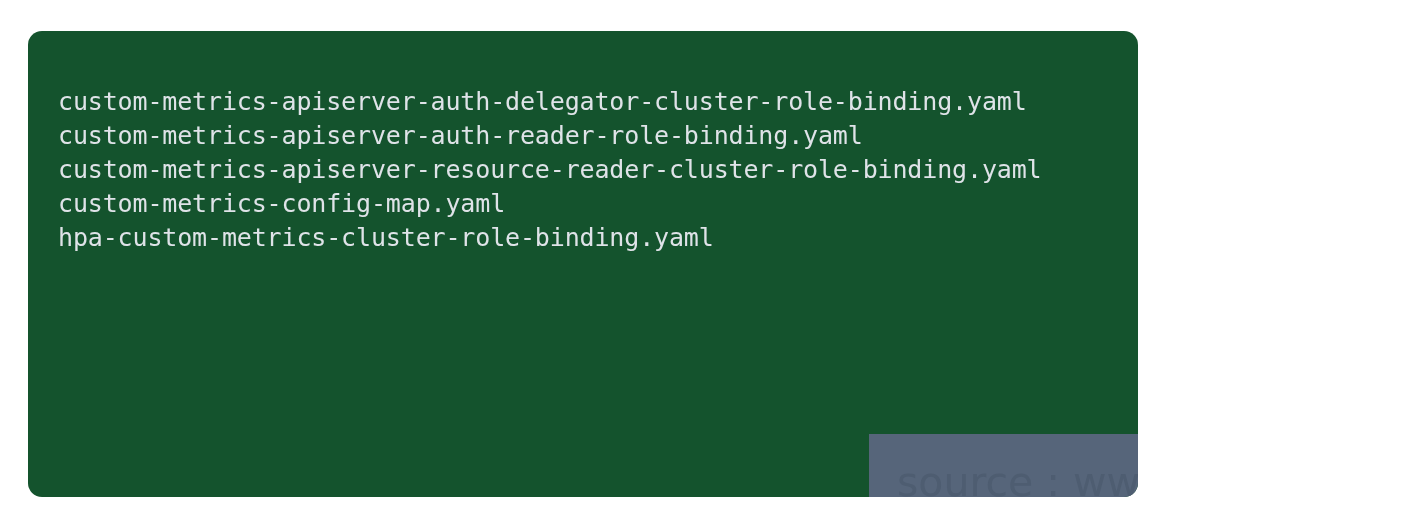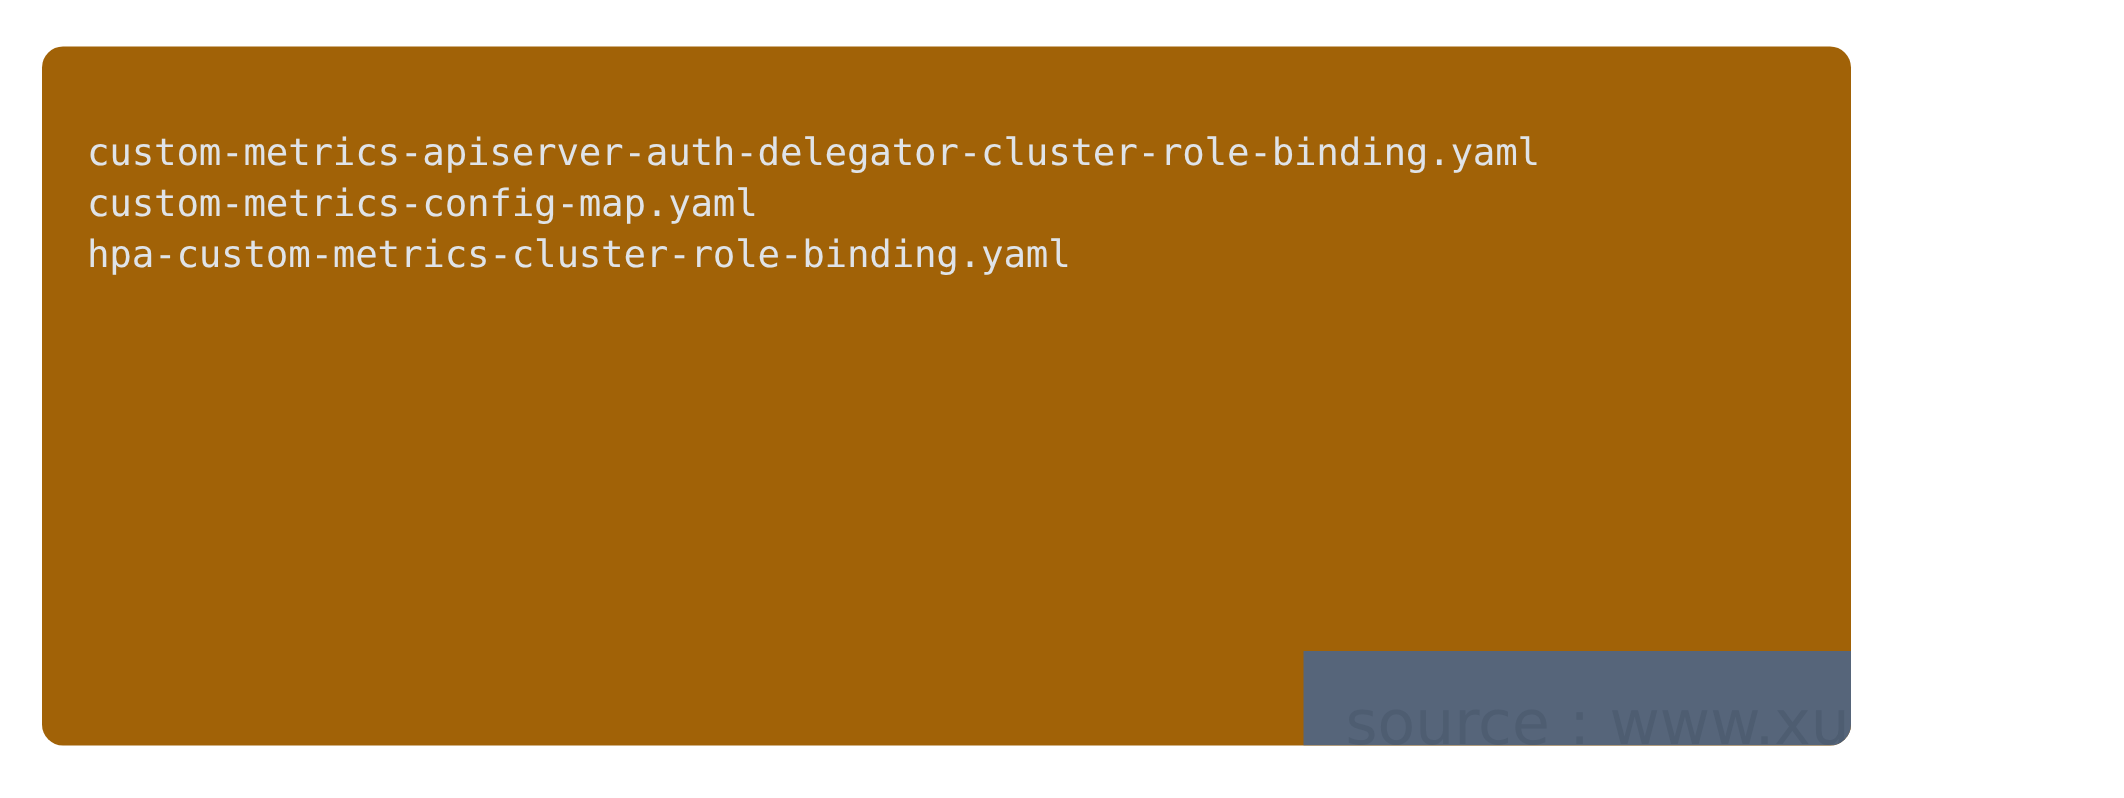--- a/index.html
+++ b/index.html
@@ -14,23 +14,23 @@
     font-family: "Liberation Sans", sans-serif;
     overflow: hidden;
     position: relative;
   }
 
   
   #code-card {
     position: absolute;
     left: 28px;
     top: 31px;
-    width: 1206px;
+    width: 1110px;
     height: 466px;
-    background: #a16207;
+    background: #14532d;
     border-radius: 14px;
     overflow: hidden;
     box-sizing: border-box;
   }
 
   #file-list {
     position: absolute;
     left: 30px;
     top: 54px;
     margin: 0;
@@ -70,20 +70,22 @@
     color: #4e5d71;
   }
 </style>
 </head>
 <body>
 
 <div id="code-card">
 
   <ul id="file-list">
     <li class="file-line">custom-metrics-apiserver-auth-delegator-cluster-role-binding.yaml</li>
+    <li class="file-line">custom-metrics-apiserver-auth-reader-role-binding.yaml</li>
+    <li class="file-line">custom-metrics-apiserver-resource-reader-cluster-role-binding.yaml</li>
     <li class="file-line">custom-metrics-config-map.yaml</li>
     <li class="file-line">hpa-custom-metrics-cluster-role-binding.yaml</li>
   </ul>
 
   <div id="watermark-band">
     <div id="watermark-text">source : www.xuyasong.com</div>
   </div>
 
 </div>
 

